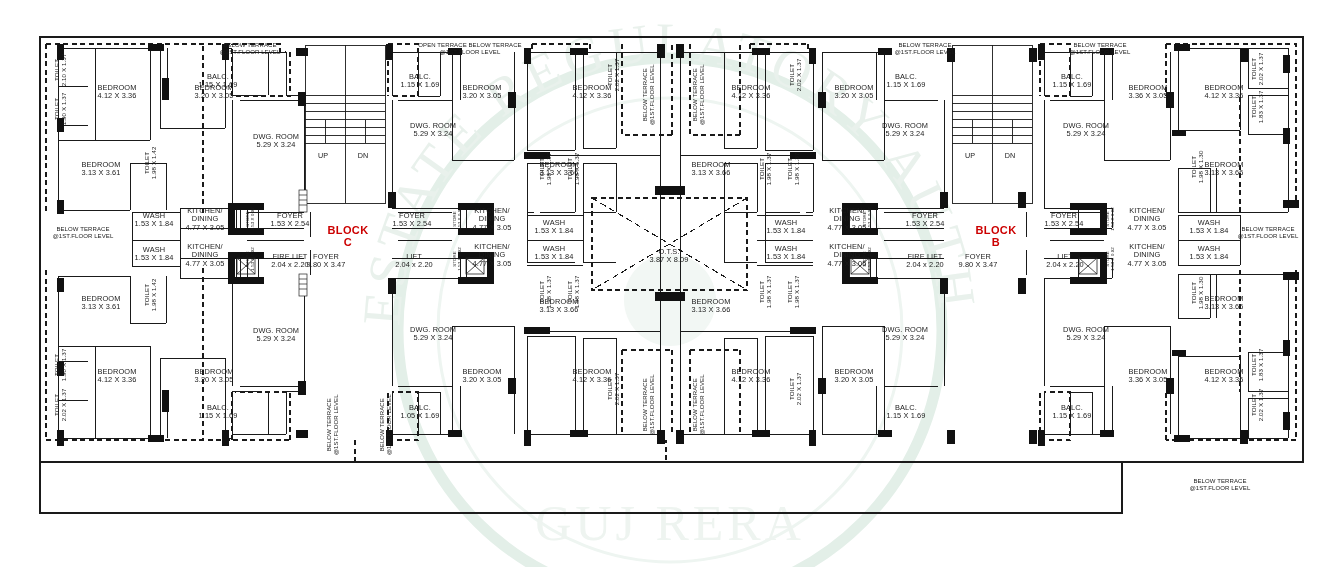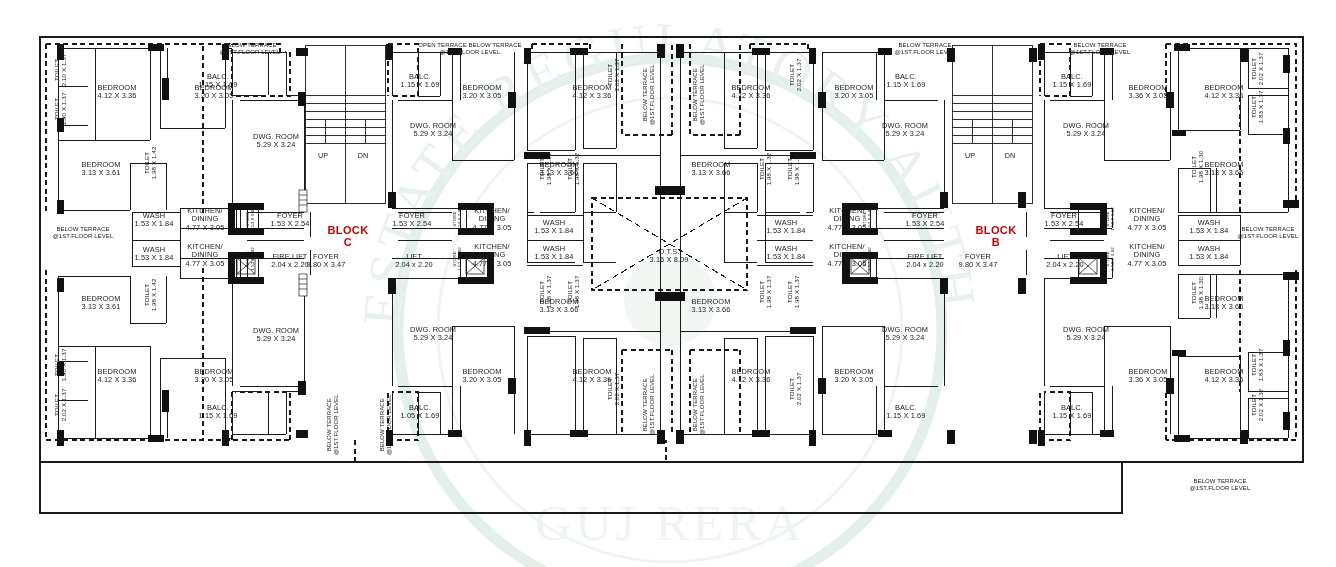--- a/index.html
+++ b/index.html
@@ -686,21 +686,21 @@
 3.13 X 3.66</div>
   <div class="txt rm" style="left:553px;top:84px;width:78px;">BEDROOM
 4.12 X 3.36</div>
   <div class="txt rm" style="left:712px;top:84px;width:78px;">BEDROOM
 4.12 X 3.36</div>
   <div class="txt rm" style="left:553px;top:368px;width:78px;">BEDROOM
 4.12 X 3.36</div>
   <div class="txt rm" style="left:712px;top:368px;width:78px;">BEDROOM
 4.12 X 3.36</div>
   <div class="txt rm" style="left:630px;top:248px;width:78px;">O.T.S.
-3.16 X 8.09</div>
+3.87 X 8.09</div>
 
   <div class="txt rmv vert" style="left:584px;top:68px;width:60px;">TOILET
 2.02 X 1.37</div>
   <div class="txt rmv vert" style="left:766px;top:68px;width:60px;">TOILET
 2.02 X 1.37</div>
   <div class="txt rmv vert" style="left:584px;top:382px;width:60px;">TOILET
 2.02 X 1.37</div>
   <div class="txt rmv vert" style="left:766px;top:382px;width:60px;">TOILET
 2.02 X 1.37</div>
 

